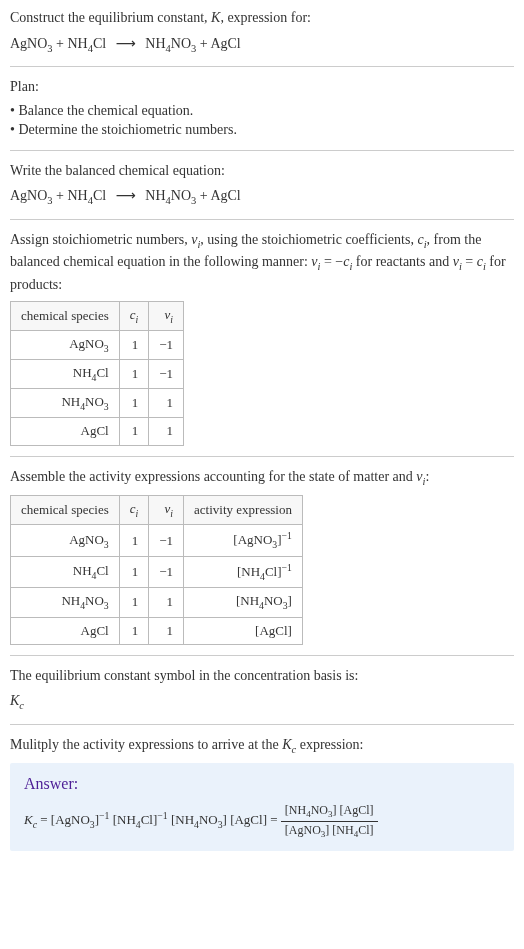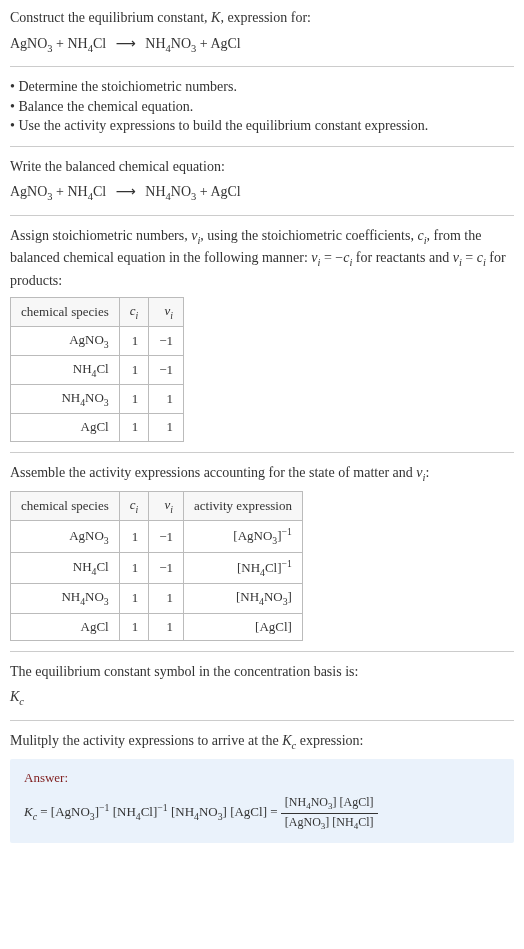--- a/index.html
+++ b/index.html
@@ -32,21 +32,21 @@
       font-size: 13px;
     }
     table.data th { background: #f7f7f7; }
     .ital { font-style: italic; }
     .answer-box {
       background: #eaf2fb;
       padding: 10px 14px;
       margin-top: 6px;
       border-radius: 2px;
     }
-    .answer-label { color: #7f1d1d; font-size: 13px; margin-bottom: 6px; }
+    .answer-label { color: #4c1d95; font-size: 16px; margin-bottom: 6px; }
     .kc-line { font-size: 13px; white-space: nowrap; }
     .frac {
       display: inline-block;
       vertical-align: middle;
       font-size: 12px;
     }
     .frac .num { display: block; border-bottom: 1px solid #333; padding: 0 4px; }
     .frac .den { display: block; padding: 0 4px; }
     .nowrap { white-space: nowrap; }
   </style>
@@ -58,24 +58,24 @@
 </div>
 <div class="block chem">
   <span>AgNO</span><sub>3</sub><span> + </span><span>NH</span><sub>4</sub><span>Cl</span>
   <span class="arrow">⟶</span>
   <span>NH</span><sub>4</sub><span>NO</span><sub>3</sub><span> + </span><span>AgCl</span>
 </div>
 
 <hr class="hr">
 
 <div class="block">
+  <div>Plan:</div>
   <ul class="plan">
+    <li>Balance the chemical equation.</li>
     <li>Determine the stoichiometric numbers.</li>
-    <li>Balance the chemical equation.</li>
-    <li>Use the activity expressions to build the equilibrium constant expression.</li>
   </ul>
 </div>
 
 <hr class="hr">
 
 <div class="block">Write the balanced chemical equation:</div>
 <div class="block chem">
   <span>AgNO</span><sub>3</sub><span> + </span><span>NH</span><sub>4</sub><span>Cl</span>
   <span class="arrow">⟶</span>
   <span>NH</span><sub>4</sub><span>NO</span><sub>3</sub><span> + </span><span>AgCl</span>

